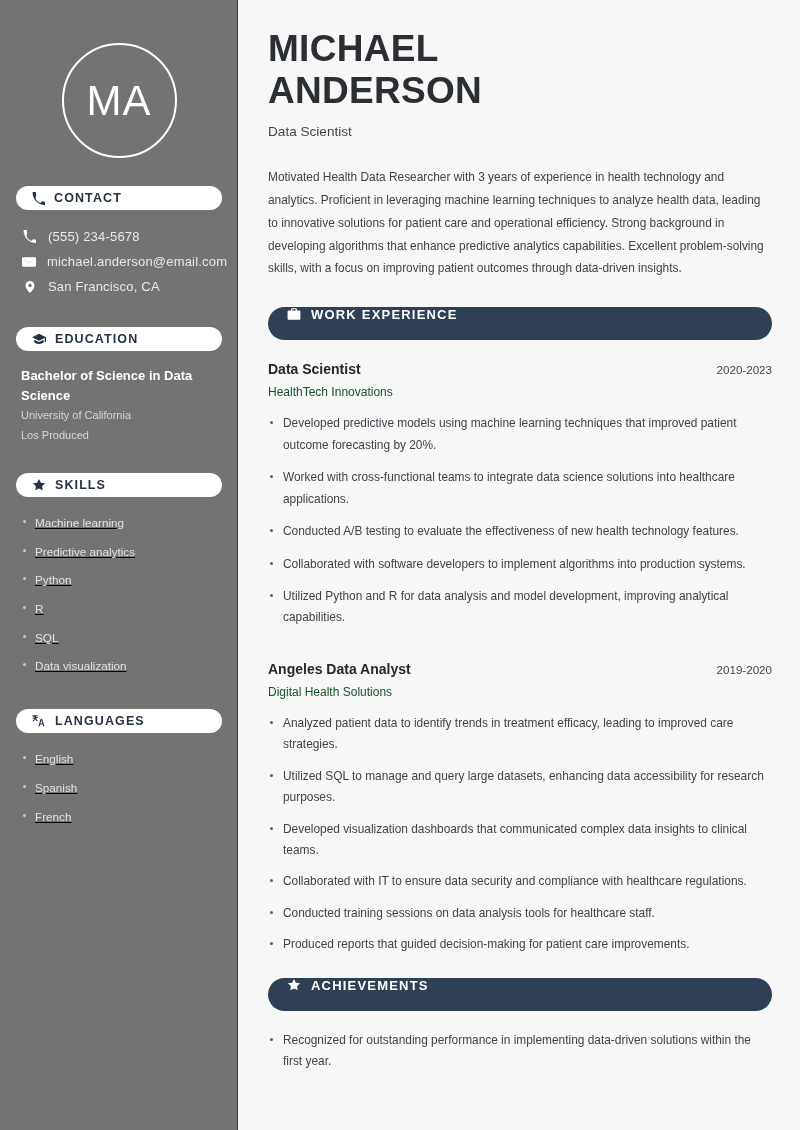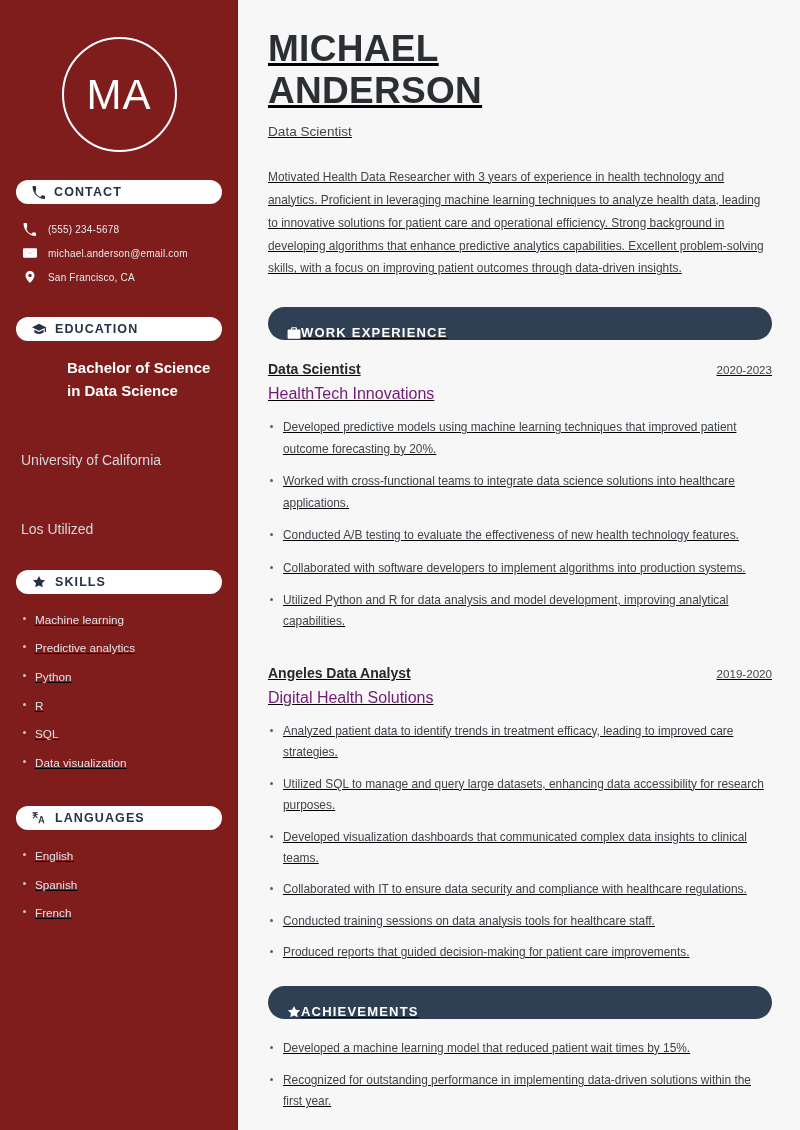--- a/index.html
+++ b/index.html
@@ -7,22 +7,22 @@
   body {
     font-family:"Liberation Sans", sans-serif;
     background:#f7f7f7;
     overflow:hidden;
   }
   .page { position:relative; width:800px; height:1130px; display:flex; background:#f7f7f7; }
 
   
   .sidebar {
     width:238px; min-width:238px; height:1130px;
-    background:#7f1d1d;
-    padding:10px 16px;
+    background:#737373;
+    padding:16px 16px;
     position:relative;
     overflow:hidden;
   }
   .sidebar::after{
     content:""; position:absolute; top:0; right:0; width:1px; height:100%;
     background:#263548;
   }
   .avatar-wrap { display:flex; justify-content:center; margin-top:27px; }
   .avatar {
     width:115px; height:115px; border-radius:50%;
@@ -51,49 +51,48 @@
   }
   .pill .icon { display:flex; align-items:center; color:#263244; }
   .pill .icon svg { display:block; }
 
   .contact-list { margin-top:14px; }
   .contact-row {
     display:flex; align-items:center; gap:11px;
     padding:5px 6px;
   }
   .contact-row .icon { width:15px; display:flex; justify-content:center; color:#ffffff; }
-  .contact-row .ctext { color:#e6e9ee; font-size:10px; letter-spacing:0.2px; }
+  .contact-row .ctext { color:#e6e9ee; font-size:13px; letter-spacing:0.2px; }
 
   .edu-block { margin-top:15px; padding:0 5px; }
   .edu-degree {
-    color:#ffffff; font-size:15px; font-weight:bold; line-height:1.55;margin-left:46px;
+    color:#ffffff; font-size:13px; font-weight:bold; line-height:1.55;
   }
   .edu-school, .edu-loc {
-    color:#d3d8e0; font-size:14px; line-height:1.75;margin-top:45px;
+    color:#d3d8e0; font-size:11px; line-height:1.75;
   }
 
   .side-list { margin-top:12px; padding:0 5px; list-style:none;text-decoration:underline; }
   .side-list li {
     color:#e0e4ea; font-size:11.7px;
     line-height:1.6;
     padding:5px 0 5px 14px;
     position:relative;
   }
   .side-list li::before {
     content:""; position:absolute; left:2px; top:11px;
     width:3px; height:3px; border-radius:50%; background:#c3cad4;
   }
 
   
   .main {
     flex:1; height:1130px;
     padding:28px 28px 8px 30px;
     overflow:hidden;
     position:relative;
-    text-decoration:underline;
   }
   .name {
     color:#2b2f33;
     font-size:37px;
     font-weight:bold;
     line-height:1.13;
     letter-spacing:0.3px;
     text-transform:uppercase;
   }
   .job-title {
@@ -102,34 +101,35 @@
   .summary {
     color:#3e444a; font-size:11.9px; line-height:1.93;
     margin-top:27px;
     text-align:left;
   }
 
   .section-bar {
     background:#2f4055;
     border-radius:999px;
     height:33px;
-    display:flex; align-items:flex-end;
+    display:flex; align-items:flex-start;
+    gap:10px;
     padding:0 19px;
     margin-top:27px;
   }
   .section-bar .icon { display:flex; align-items:center; color:#ffffff; }
   .section-bar .sec-label {
     color:#ffffff; font-size:13px; font-weight:bold; letter-spacing:1.2px;
   }
 
   .job { margin-top:21px; }
   .job-head { display:flex; align-items:baseline; justify-content:space-between; }
   .job-role { color:#24282c; font-size:14px; font-weight:bold; }
   .job-dates { color:#40464c; font-size:11.6px; white-space:nowrap;text-align:center; }
-  .job-company { color:#701a75; font-size:16px; margin-top:8px; }
+  .job-company { color:#14532d; font-size:12px; margin-top:8px; }
 
   .bullets { list-style:none; margin-top:14px; }
   .bullets li {
     color:#3e444a; font-size:11.9px; line-height:1.8;
     padding:0 0 11px 15px;
     position:relative;
   }
   .bullets li::before {
     content:""; position:absolute; left:2px; top:8px;
     width:3px; height:3px; border-radius:50%; background:#5a6068;
@@ -188,21 +188,21 @@
       <span class="icon">
         <svg width="14" height="14" viewBox="0 0 24 24" fill="currentColor">
             <path d="M12 3 0 9l12 6 9.8-4.9V17h2.2V9L12 3zM4 13.3V17c0 1.7 3.6 3.4 8 3.4s8-1.7 8-3.4v-3.7l-8 4-8-4z"></path>
           </svg>
       </span>
       <span class="pill-label">EDUCATION</span>
     </div>
     <div class="edu-block">
       <div class="edu-degree">Bachelor of Science in Data Science</div>
       <div class="edu-school">University of California</div>
-      <div class="edu-loc">Los Utilized</div>
+      <div class="edu-loc">Los Produced</div>
     </div>
 
     <div class="pill">
       <span class="icon">
         <svg width="14" height="14" viewBox="0 0 24 24" fill="currentColor">
             <path d="M12 1.5l3.2 6.5 7.2 1-5.2 5.1 1.2 7.1L12 17.9 5.6 21.2l1.2-7.1L1.6 9l7.2-1L12 1.5z"></path>
           </svg>
       </span>
       <span class="pill-label">SKILLS</span>
     </div>
@@ -280,18 +280,17 @@
 
     <div class="section-bar" style="margin-top:12px;">
       <span class="icon">
         <svg width="14" height="14" viewBox="0 0 24 24" fill="currentColor">
             <path d="M12 1.5l3.2 6.5 7.2 1-5.2 5.1 1.2 7.1L12 17.9 5.6 21.2l1.2-7.1L1.6 9l7.2-1L12 1.5z"></path>
           </svg>
       </span>
       <span class="sec-label">ACHIEVEMENTS</span>
     </div>
     <ul class="bullets" style="margin-top:19px;">
-      <li>Developed a machine learning model that reduced patient wait times by 15%.</li>
       <li>Recognized for outstanding performance in implementing data-driven solutions within the first year.</li>
 
     </ul>
   </main>
 </div>
 
 </body></html>

